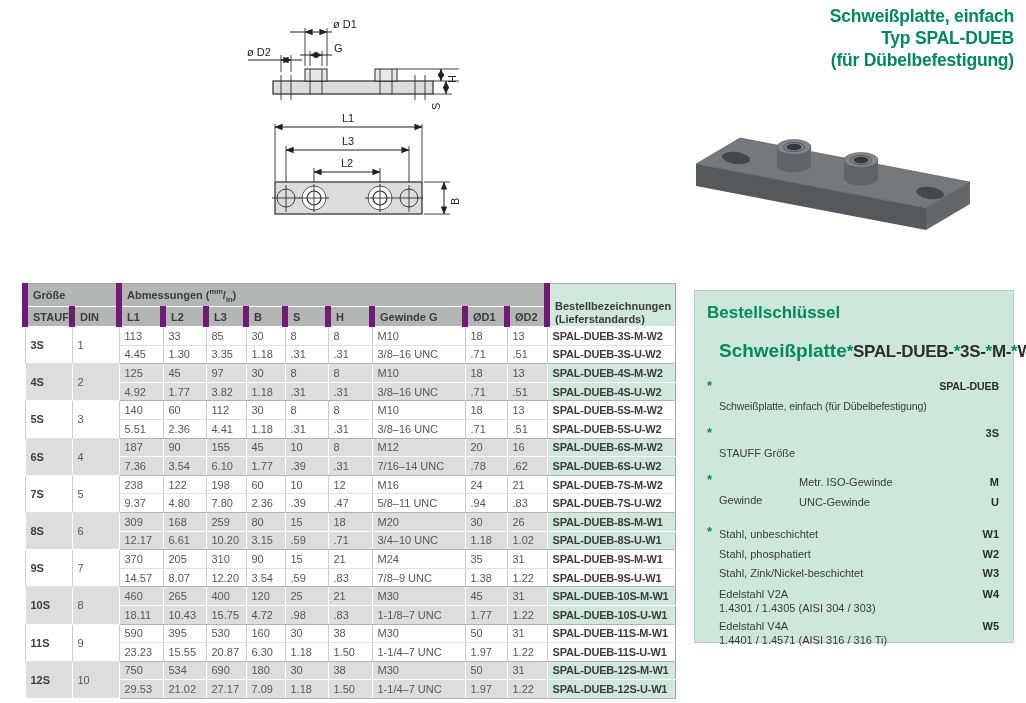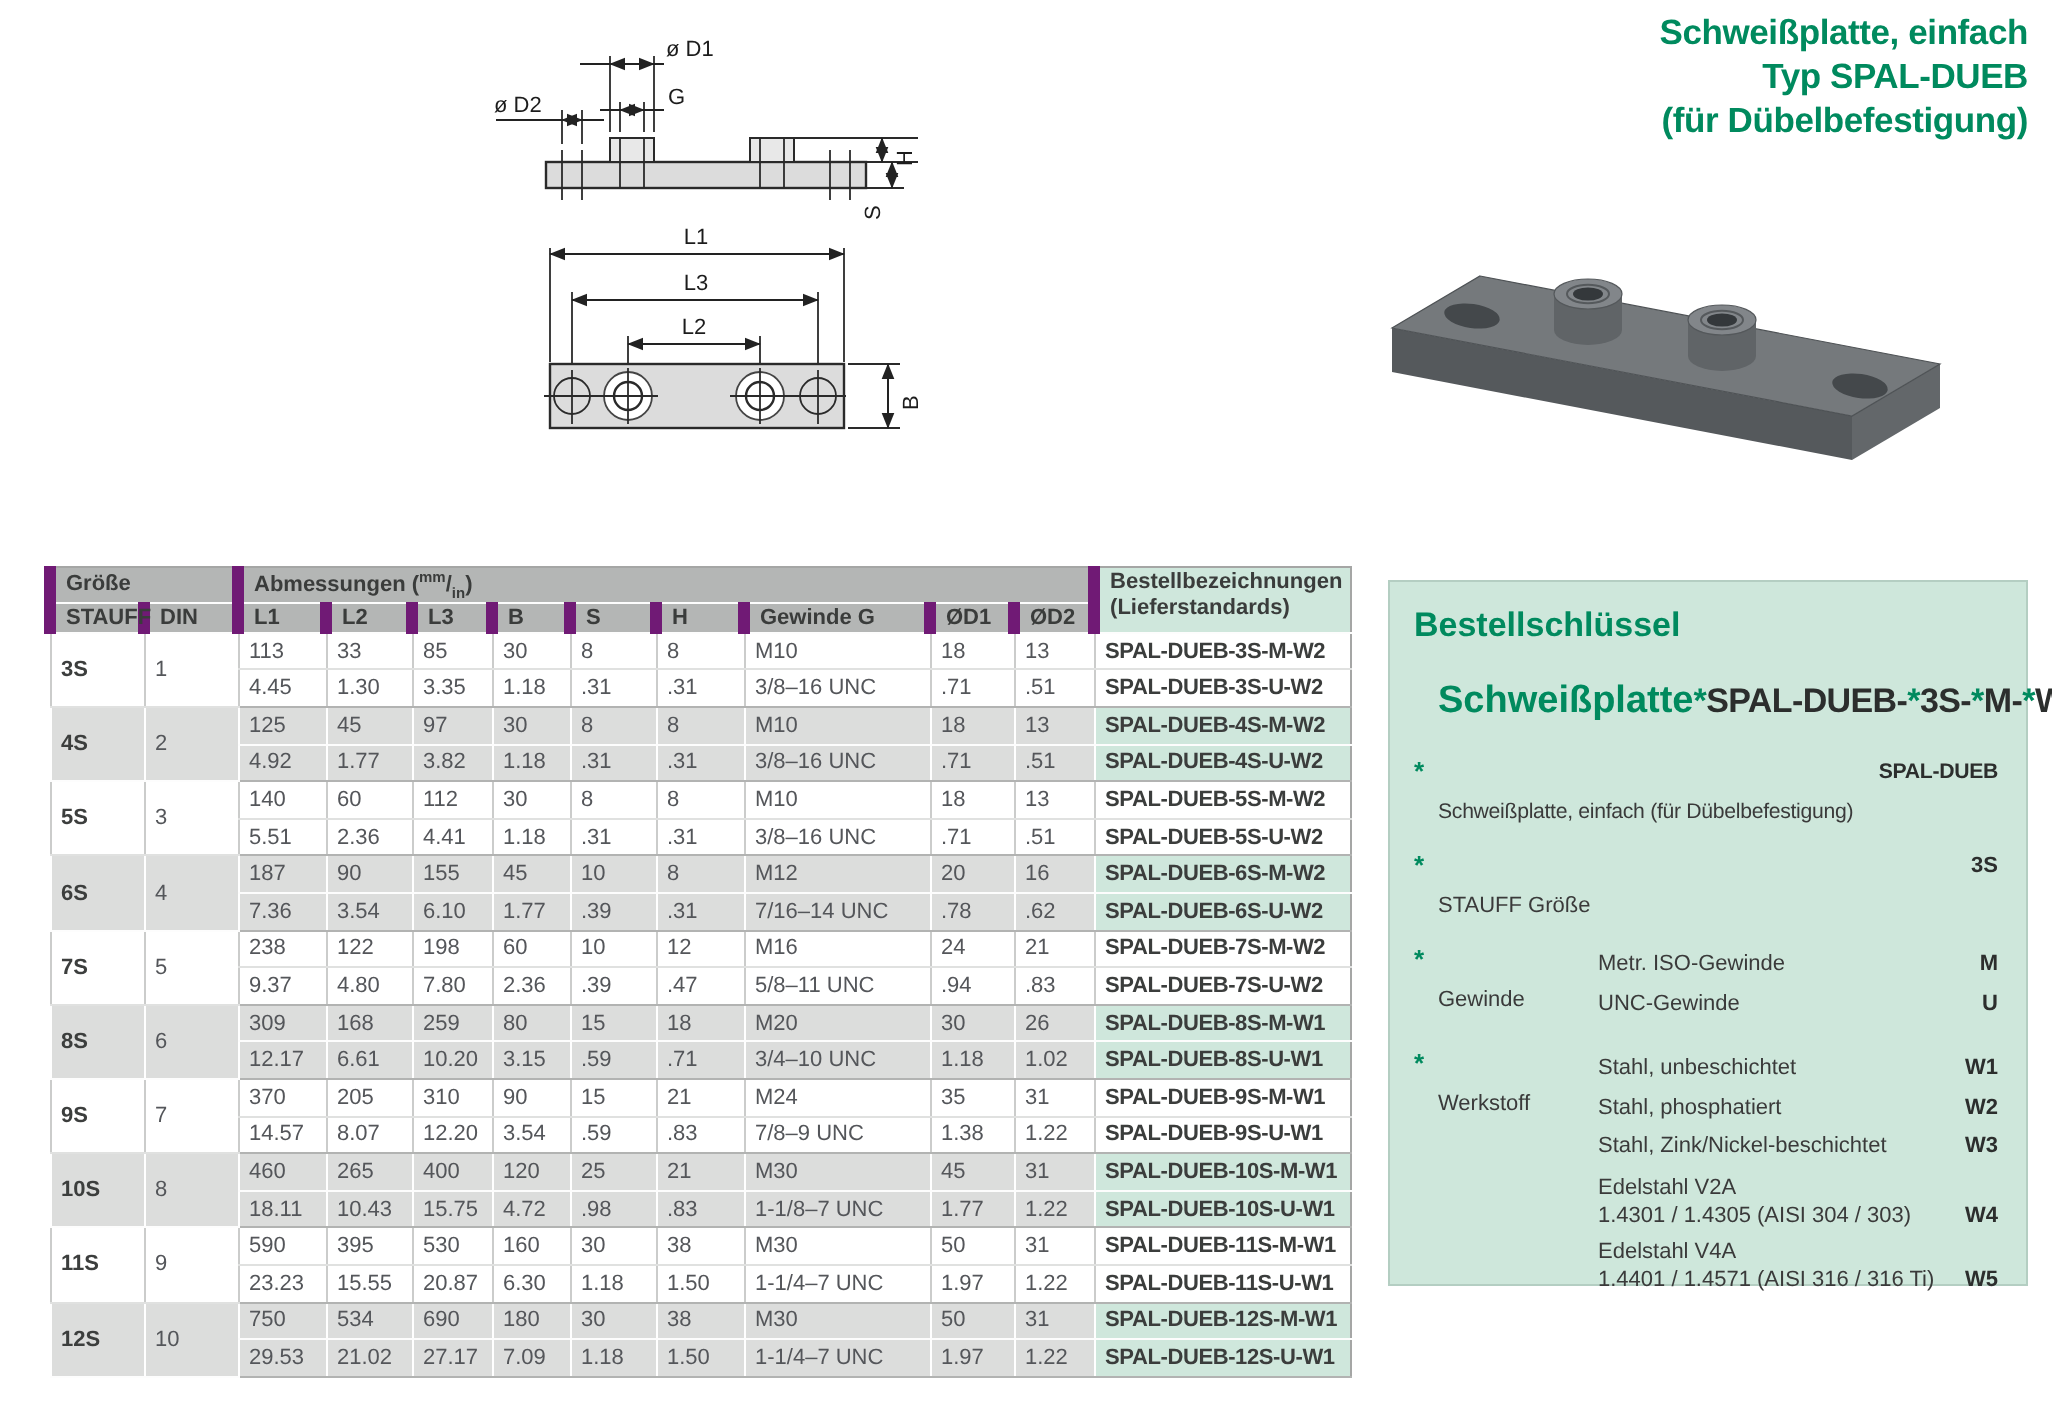--- a/index.html
+++ b/index.html
@@ -29,21 +29,21 @@
     font-size:11px;color:#54565a;
   }
   table.dims{border:1px solid #a5a6a5;}
   table.dims th{
     background:var(--header-gray);color:#3a3c3b;font-weight:bold;text-align:left;
     padding:0 0 0 5px;border-left:6px solid #701a75;border-bottom:1px solid #fdfdfd;
     height:14px;font-size:11px;white-space:nowrap;
   }
   table.dims th sup{font-size:7.5px;}
   table.dims th sub{font-size:7.5px;}
-  table.dims th.green-head{background:var(--row-green);line-height:13px;vertical-align:top;padding-top:1px;}
+  table.dims th.green-head{background:var(--row-green);line-height:13px;vertical-align:top;padding-top:16px;}
   table.dims td{
     padding:0 0 0 5px;height:17.6px;white-space:nowrap;overflow:hidden;
     border-left:1px solid #cbcccb;
   }
   table.dims tr.gray td{background:var(--row-gray);border-left-color:#ffffff;}
   table.dims tr.mm td{border-bottom:1px solid #e0e1e0;}
   table.dims tr.mm.gray td{border-bottom-color:#fdfdfd;}
   table.dims tr.in td{border-bottom:1px solid #b2b3b2;}
   table.dims td.size{font-weight:bold;color:#3c3e3d;}
   table.dims td.code{font-weight:bold;color:#3b3d3c;letter-spacing:-0.2px;}
@@ -60,21 +60,21 @@
   .ok-code{font-size:17px;font-weight:bold;color:#2c2e2d;letter-spacing:-0.3px;white-space:nowrap;}
   .ok-code .st{color:var(--green);}
   .ok-item{display:flex;margin-bottom:13px;font-size:11px;line-height:14px;}
   .ok-item.tight{font-size:10.6px;letter-spacing:-0.15px;white-space:nowrap;}
   .star{color:var(--green);font-weight:bold;font-size:13px;flex:0 0 12px;line-height:13px;}
   .ok-label{flex:0 0 auto;margin-top:20px;}
   .ok-label.w80{flex:0 0 80px;}
   .ok-value{margin-left:auto;font-weight:bold;color:#2c2e2d;}
   .ok-opts{flex:1;}
   .opt-row{display:flex;justify-content:space-between;line-height:19.5px;}
-  .opt-row.two{line-height:14.5px;align-items:flex-end;margin:3px 0;}
+  .opt-row.two{line-height:14.5px;align-items:flex-start;margin:3px 0;}
   .opt-code{font-weight:bold;color:#2c2e2d;}
 </style>
 </head>
 <body>
 
 <div class="title-block">
   <div>Schweißplatte, einfach</div>
   <div>Typ SPAL-DUEB</div>
   <div>(für Dübelbefestigung)</div>
 </div>
@@ -524,21 +524,20 @@
       </div>
       <div class="opt-row">
         <span class="opt-name">UNC-Gewinde</span>
         <span class="opt-code">U</span>
       </div>
     </div>
   </div>
 
   <div class="ok-item">
     <span class="star">*</span>
-    <span class="ok-label w80">Werkstoff</span>
     <div class="ok-opts">
       <div class="opt-row">
         <span class="opt-name">Stahl, unbeschichtet</span>
         <span class="opt-code">W1</span>
       </div>
       <div class="opt-row">
         <span class="opt-name">Stahl, phosphatiert</span>
         <span class="opt-code">W2</span>
       </div>
       <div class="opt-row">

